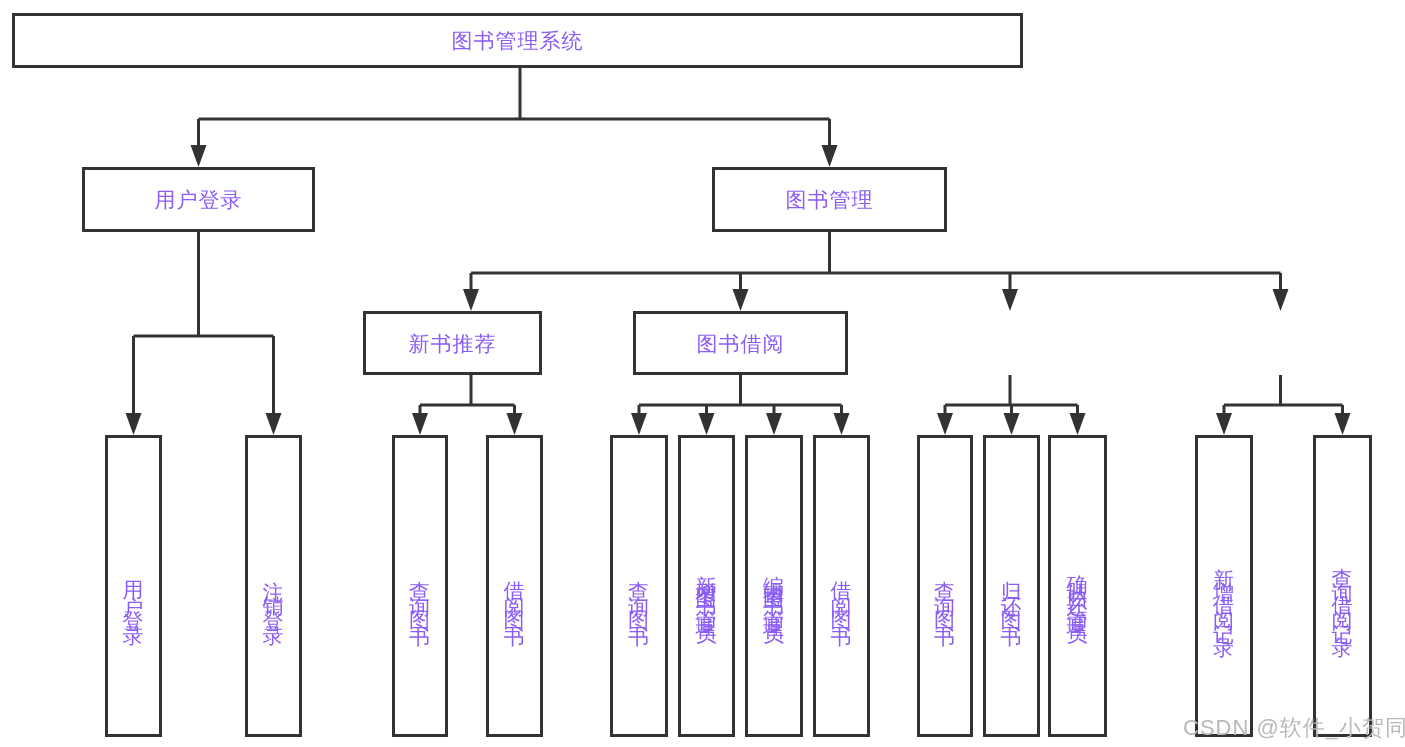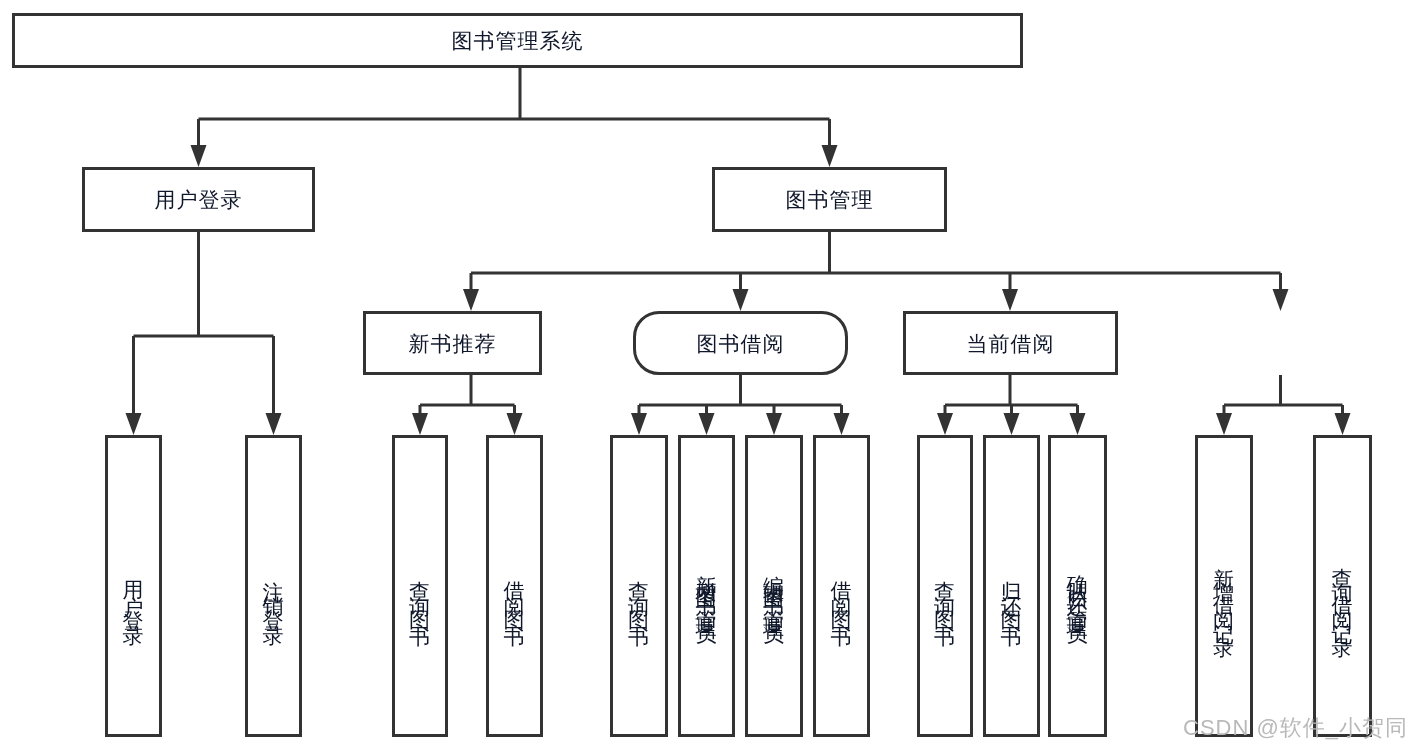--- a/index.html
+++ b/index.html
@@ -4,36 +4,36 @@
 <style>
   html,body{margin:0;padding:0;background:#fff;}
   .stage{
     position:relative;width:1405px;height:747px;background:#ffffff;
     font-family:"Liberation Sans", sans-serif;overflow:hidden;
   }
   .connectors{position:absolute;left:0;top:0;z-index:0;}
   .node{
     position:absolute;box-sizing:border-box;border:3px solid #333333;
     background:#ffffff;display:flex;align-items:center;justify-content:center;
-    color:#0f172a;z-index:1;
+    color:#8b5cf6;z-index:1;
   }
   .h-node{font-size:21px;letter-spacing:1px;line-height:1;}
   .v-node span{
     writing-mode:vertical-rl;text-orientation:mixed;
     font-size:21px;line-height:1;letter-spacing:15px;
     display:block;margin-bottom:-15px;
   }
   .v-node.long span{letter-spacing:7px;margin-bottom:-7px;}
   .v-node.mid span{letter-spacing:14px;margin-bottom:-14px;}
   
   .n-root{left:12px;top:13px;width:1011px;height:55px;}
   .n-user-login{left:82px;top:167px;width:233px;height:65px;}
   .n-book-mgmt{left:712px;top:167px;width:235px;height:65px;}
   .n-new-book{left:363px;top:311px;width:179px;height:64px;}
-  .n-book-borrow{left:633px;top:311px;width:215px;height:64px;border-radius:26px;}
+  .n-book-borrow{left:633px;top:311px;width:215px;height:64px;}
   .n-cur-borrow{left:903px;top:311px;width:215px;height:64px;}
   .n-borrow-rec{left:1173px;top:311px;width:215px;height:64px;}
   .leaf{top:435px;height:302px;}
   .n-l-login{left:105px;width:57px;}
   .n-l-logout{left:245px;width:57px;}
   .n-nb-query{left:392px;width:56px;}
   .n-nb-borrow{left:486px;width:57px;}
   .n-bb-query{left:610px;width:58px;}
   .n-bb-add{left:678px;width:57px;}
   .n-bb-edit{left:745px;width:58px;}
@@ -84,21 +84,20 @@
       M1334.5 413 L1350.5 413 L1342.5 435 Z"></path>
   </svg>
 
   <div class="node h-node n-root">图书管理系统</div>
 
   <div class="node h-node n-user-login">用户登录</div>
   <div class="node h-node n-book-mgmt">图书管理</div>
 
   <div class="node h-node n-new-book">新书推荐</div>
   <div class="node h-node n-book-borrow">图书借阅</div>
-  <div class="node h-node n-cur-borrow">当前借阅</div>
 
   <div class="node v-node leaf n-l-login">
     <span>用户登录</span>
   </div>
   <div class="node v-node leaf n-l-logout">
     <span>注销登录</span>
   </div>
 
   <div class="node v-node leaf n-nb-query">
     <span>查询图书</span>

